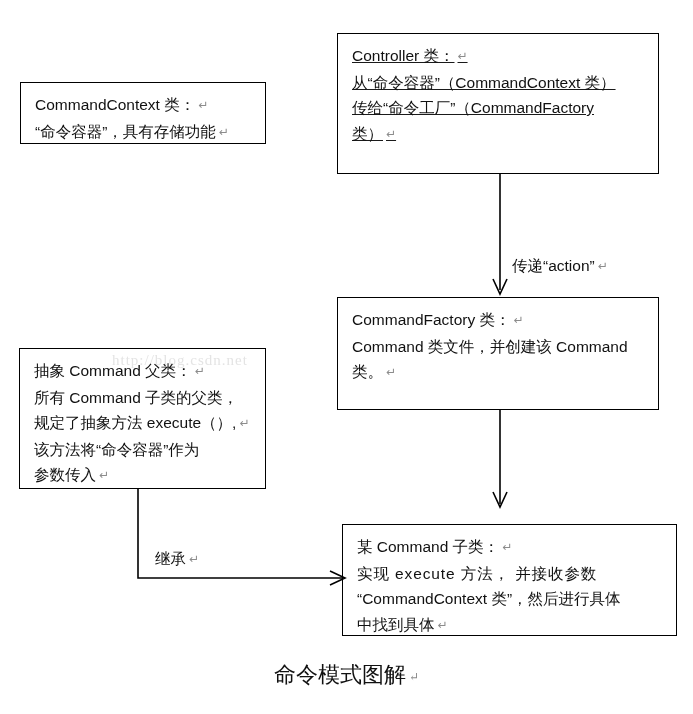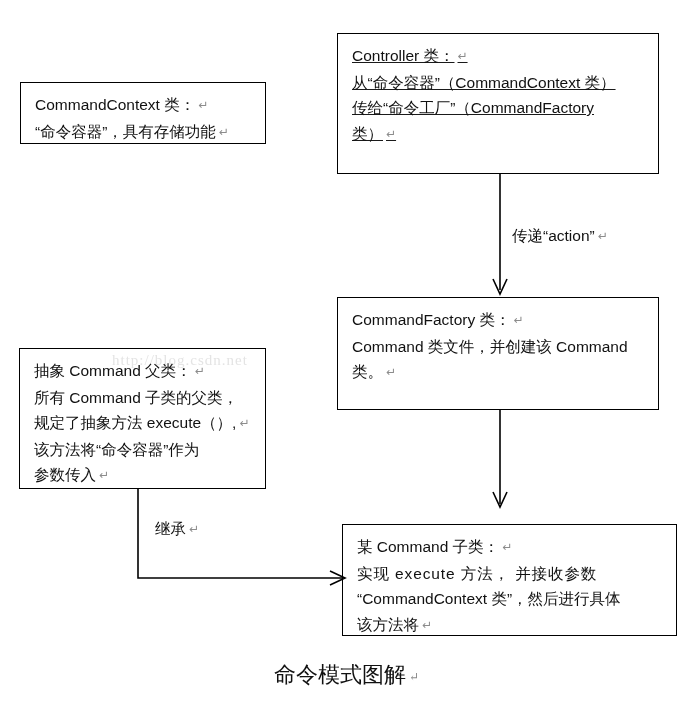--- a/index.html
+++ b/index.html
@@ -64,24 +64,25 @@
   
   .conn {
     position: absolute;
     z-index: 2;
   }
   .conn svg { display: block; overflow: visible; }
 
   .edge-label {
     position: absolute;
     font-size: 15.5px;
-    line-height: 20px;
+    line-height: 28px;
     color: #111111;
     white-space: nowrap;
     z-index: 4;
+    margin-top: 26px;
   }
 
   
   .caption {
     position: absolute;
     width: 693px;
     text-align: center;
     font-family: "Liberation Serif", "DejaVu Serif", serif;
     font-size: 22px;
     color: #111111;
@@ -154,21 +155,21 @@
       <div class="line">该方法将“命令容器”作为</div>
       <div class="line"><span>参数传入</span><span class="pilcrow">↵</span></div>
     </div>
   </div>
 
   <div class="node" style="left:342px; top:524px; width:335px; height:112px;">
     <div class="body">
       <div class="line"><span>某 Command 子类：</span><span class="pilcrow">↵</span></div>
       <div class="line justify">实现 execute 方法， 并接收参数</div>
       <div class="line">“CommandContext 类”，然后进行具体</div>
-      <div class="line"><span>该方法将</span><span class="pilcrow">↵</span></div>
+      <div class="line"><span>中找到具体</span><span class="pilcrow">↵</span></div>
     </div>
   </div>
 
   <div class="caption" style="left:0; top:660px;">
     <span>命令模式图解</span><span class="pilcrow">↵</span>
   </div>
 
 </div>
 
 </body></html>

